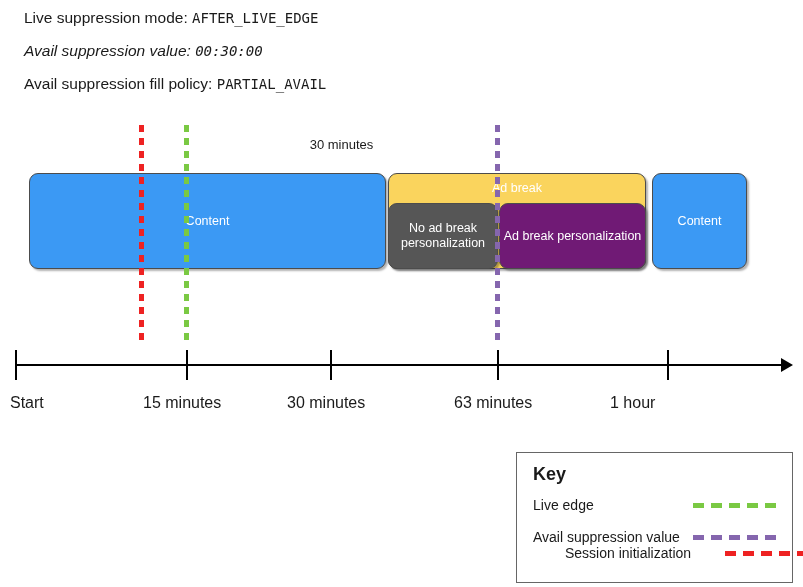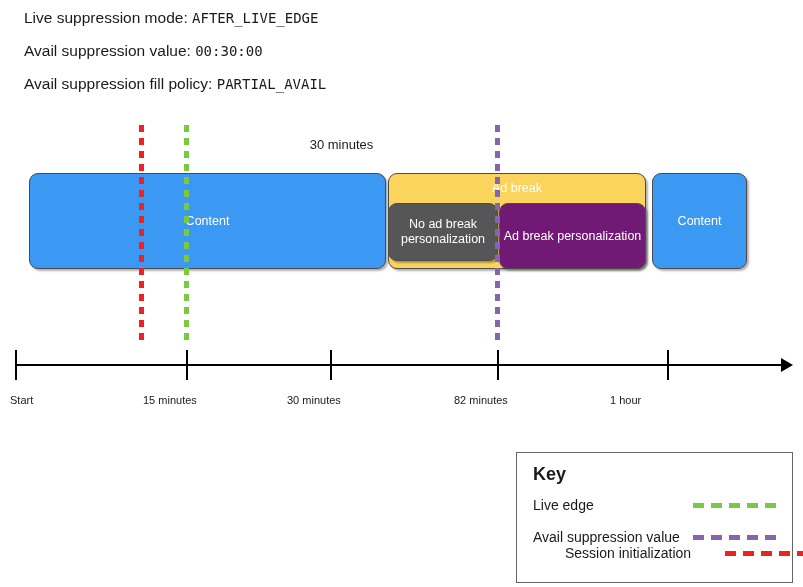--- a/index.html
+++ b/index.html
@@ -11,33 +11,33 @@
     overflow:hidden;
     position:relative;
   }
   .stage{position:absolute;left:0;top:0;width:803px;height:587px;}
 
   
   .param{position:absolute;left:24px;font-size:15.5px;white-space:nowrap;line-height:1;}
   .param .lbl{font-family:"Liberation Sans", sans-serif;}
   .param .val{font-family:"DejaVu Sans Mono", monospace;font-size:14px;letter-spacing:0px;}
   #param0{top:10px;}
-  #param1{top:43px;}
+  #param1{top:43px;font-style:italic;}
   #param2{top:76px;}
 
   
   .bar{position:absolute;box-sizing:border-box;border:1px solid #4c4c4c;border-radius:9px;
        display:flex;align-items:center;justify-content:center;text-align:center;
        color:#ffffff;font-size:12.5px;line-height:1.18;}
   .bar.shadow{box-shadow:2px 2px 2px rgba(0,0,0,.30);}
 
   #bar-content-1{left:29px;top:173px;width:357px;height:96px;background:#3b99f4;}
   #bar-adbreak  {left:388px;top:173px;width:258px;height:96px;background:#fad45d;
                  align-items:flex-start;justify-content:center;padding-top:7px;}
-  #bar-noadpers {left:388px;top:203px;width:110px;height:58px;background:#565656;}
+  #bar-noadpers {left:388px;top:203px;width:110px;height:66px;background:#565656;}
   #bar-adpers   {left:499px;top:203px;width:147px;height:66px;background:#701a75;}
   #bar-content-2{left:652px;top:173px;width:95px;height:96px;background:#3b99f4;}
 
   
   .vline{position:absolute;width:5px;}
   #vline-session{left:139px;top:125px;height:218px;
      background:repeating-linear-gradient(to bottom,#ee2222 0 7px,transparent 7px 13px);}
   #vline-liveedge{left:184px;top:125px;height:218px;
      background:repeating-linear-gradient(to bottom,#7ac943 0 7px,transparent 7px 13px);}
   #vline-avail{left:495px;top:125px;height:218px;
@@ -47,21 +47,21 @@
   #measure{position:absolute;left:186px;top:133px;width:311px;height:24px;}
   #measure .mlabel{position:absolute;left:0;top:0;width:311px;text-align:center;
      font-size:13px;background:#ffffff;line-height:24px;}
   #measure .mlabel span{background:#ffffff;padding:0 7px;position:relative;z-index:2;}
 
   
   #axis-line{position:absolute;left:15px;top:364px;width:770px;height:2px;background:#000;}
   #axis-arrow{position:absolute;left:781px;top:358px;width:0;height:0;
      border-top:7px solid transparent;border-bottom:7px solid transparent;border-left:12px solid #000;}
   .tick{position:absolute;top:350px;width:2px;height:30px;background:#000;}
-  .ticklabel{position:absolute;top:394px;font-size:11px;white-space:nowrap;}
+  .ticklabel{position:absolute;top:394px;font-size:16px;white-space:nowrap;}
 
   
   #key-box{position:absolute;left:516px;top:452px;width:277px;height:131px;
      box-sizing:border-box;border:1px solid #666666;background:#ffffff;}
   #key-title{position:absolute;left:16px;top:11px;font-size:18px;font-weight:bold;}
   .key-row{position:absolute;left:16px;width:246px;height:20px;}
   .key-row .kname{position:absolute;left:0;top:0;font-size:14px;line-height:20px;white-space:nowrap;}
   .key-row .kswatch{position:absolute;right:0;top:8px;width:86px;height:5px;}
   #key-row-0{top:42px;}
   #key-row-1{top:74px;}
@@ -115,21 +115,21 @@
 
   <div class="tick" style="left:15px"></div>
   <div class="tick" style="left:186px"></div>
   <div class="tick" style="left:330px"></div>
   <div class="tick" style="left:497px"></div>
   <div class="tick" style="left:667px"></div>
 
   <div class="ticklabel" style="left:10px">Start</div>
   <div class="ticklabel" style="left:143px">15 minutes</div>
   <div class="ticklabel" style="left:287px">30 minutes</div>
-  <div class="ticklabel" style="left:454px">82 minutes</div>
+  <div class="ticklabel" style="left:454px">63 minutes</div>
   <div class="ticklabel" style="left:610px">1 hour</div>
 
   <div id="key-box">
     <div id="key-title">Key</div>
 
     <div class="key-row" id="key-row-0">
       <span class="kname">Live edge</span>
       <span class="kswatch" style="background:repeating-linear-gradient(to right,#7ac943 0 11px,transparent 11px 18px);"></span>
     </div>
 

